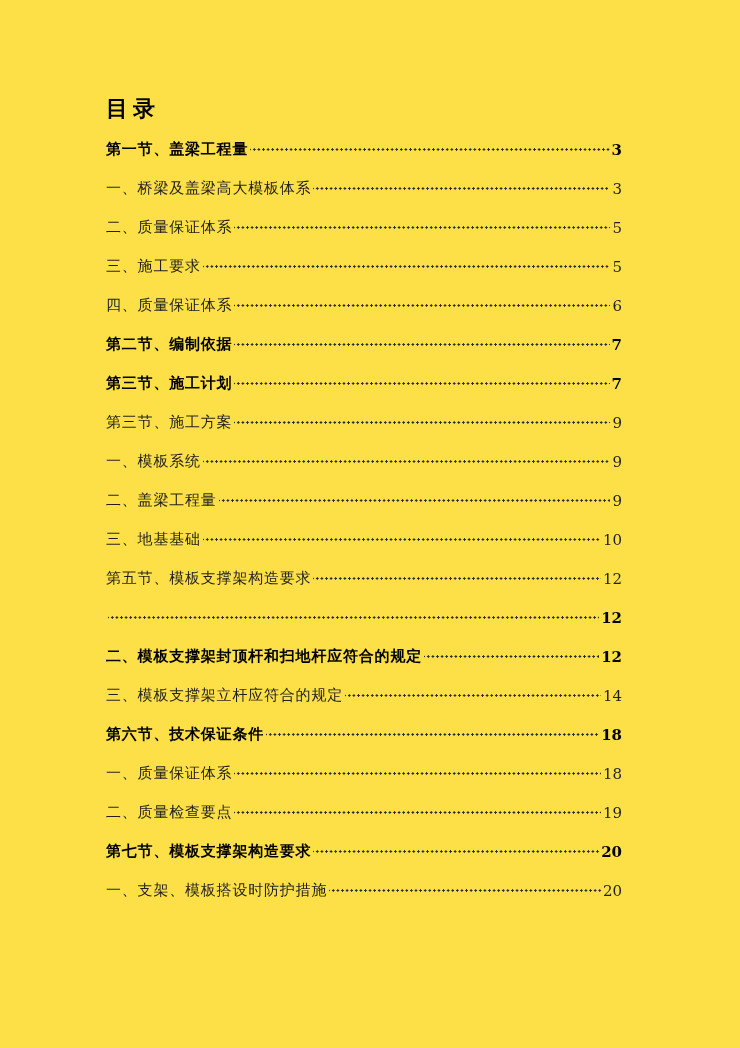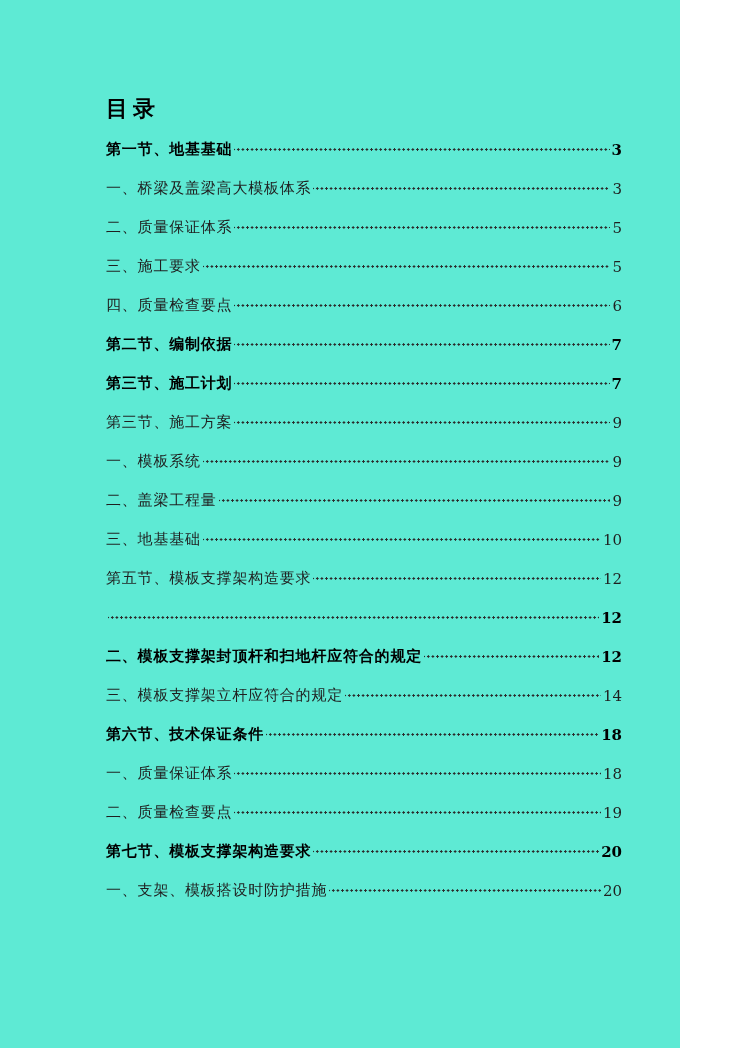--- a/index.html
+++ b/index.html
@@ -2,23 +2,23 @@
 <html><head>
 <meta charset="utf-8">
 <style>
   html, body {
     margin: 0;
     padding: 0;
     background: #ffffff;
   }
   .page {
     position: relative;
-    width: 680px;
+    width: 740px;
     height: 1048px;
-    background: #5eead4;
+    background: #fde047;
     overflow: hidden;
     font-family: "DejaVu Serif", "Liberation Serif", serif;
     color: #1f1f1f;
   }
   .content {
     position: absolute;
     left: 106px;
     top: 95px;
     width: 516px;
   }
@@ -65,41 +65,41 @@
   }
 </style>
 </head>
 <body>
 
 <div class="page">
   <div class="content">
     <h1 class="doc-title">目录</h1>
     <div class="toc-list">
         <div class="toc-row bold">
-    <span class="toc-label">第一节、地基基础</span>
+    <span class="toc-label">第一节、盖梁工程量</span>
     <span class="leader"></span>
     <span class="toc-page">3</span>
   </div>
         <div class="toc-row">
     <span class="toc-label">一、桥梁及盖梁高大模板体系</span>
     <span class="leader"></span>
     <span class="toc-page">3</span>
   </div>
         <div class="toc-row">
     <span class="toc-label">二、质量保证体系</span>
     <span class="leader"></span>
     <span class="toc-page">5</span>
   </div>
         <div class="toc-row">
     <span class="toc-label">三、施工要求</span>
     <span class="leader"></span>
     <span class="toc-page">5</span>
   </div>
         <div class="toc-row">
-    <span class="toc-label">四、质量检查要点</span>
+    <span class="toc-label">四、质量保证体系</span>
     <span class="leader"></span>
     <span class="toc-page">6</span>
   </div>
         <div class="toc-row bold">
     <span class="toc-label">第二节、编制依据</span>
     <span class="leader"></span>
     <span class="toc-page">7</span>
   </div>
         <div class="toc-row bold">
     <span class="toc-label">第三节、施工计划</span>

